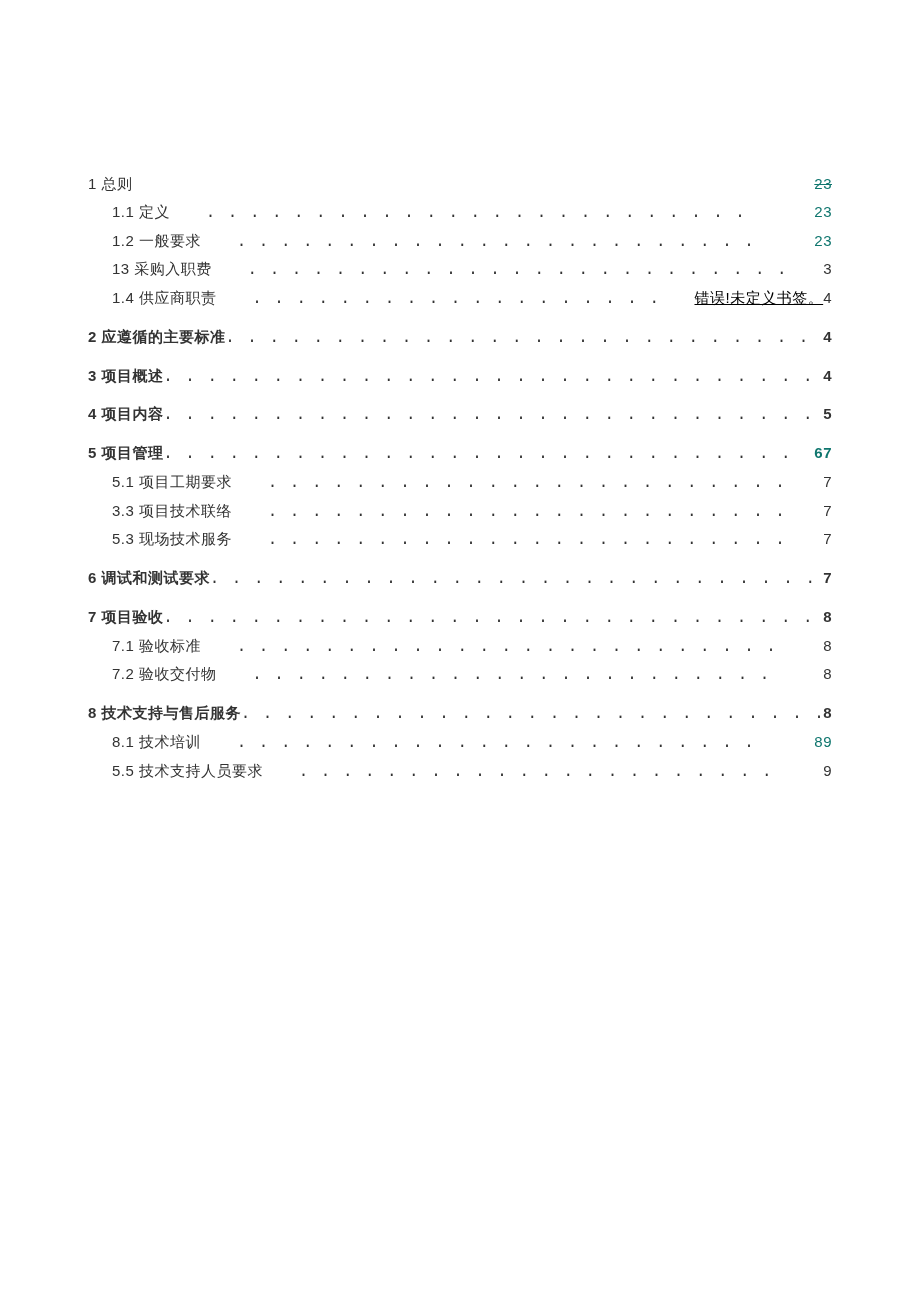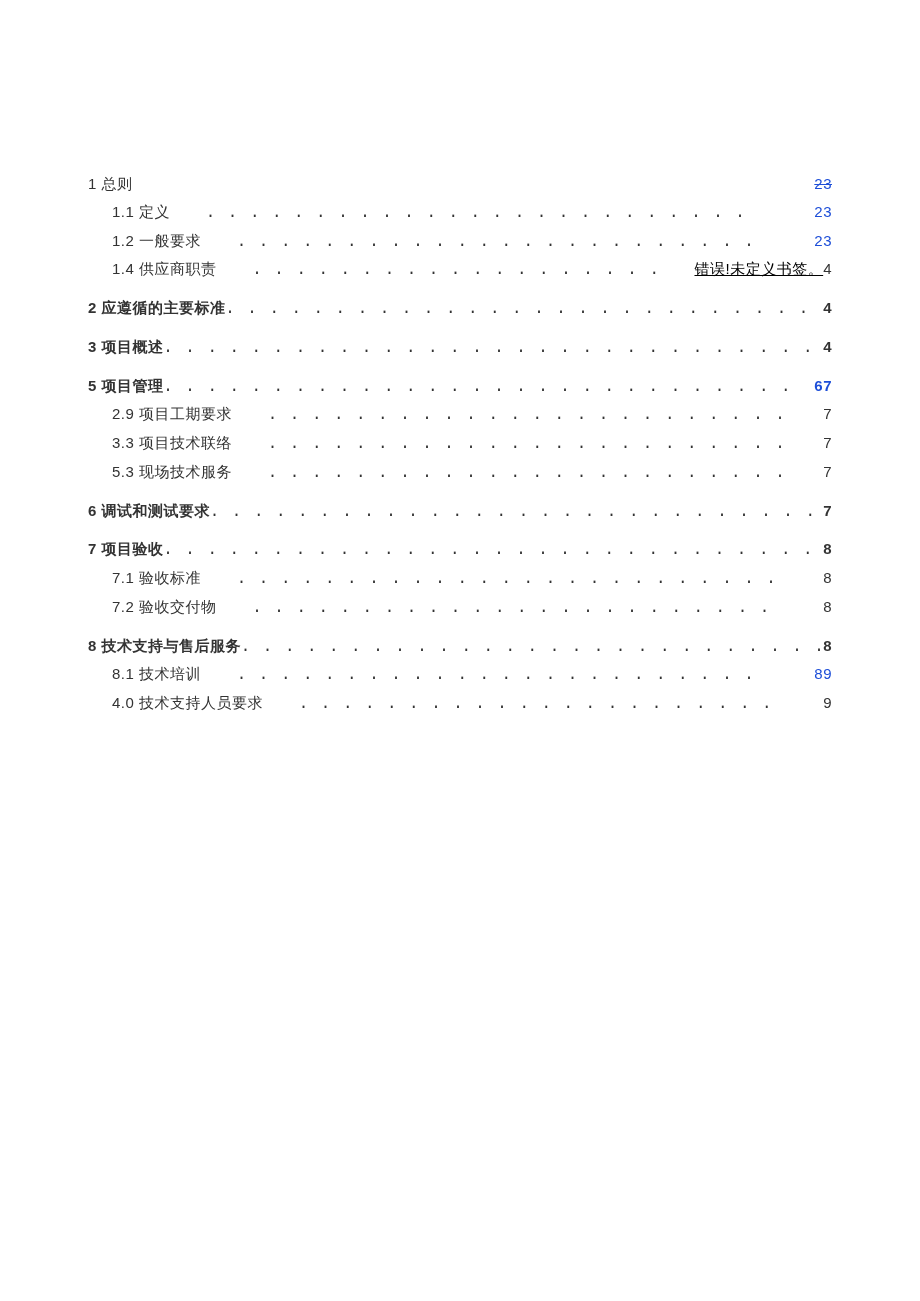--- a/index.html
+++ b/index.html
@@ -8,21 +8,21 @@
   .toc-row { display: flex; align-items: baseline; white-space: nowrap; line-height: 1.85; letter-spacing: 0.5px; }
   .toc-row.level1 { margin-top: 10px; }
   .toc-row.level1.first { margin-top: 0; }
   .toc-row.level2 { padding-left: 24px; gap: 36px; }
   .label { flex: 0 0 auto; }
   .leader { flex: 1 1 auto; overflow: hidden; font-family: monospace; letter-spacing: 2px; color: #333; }
   .leader::before { content: " . . . . . . . . . . . . . . . . . . . . . . . . . . . . . . . . . . . . . . . . . . . . . . . . . . . . . . . . . . . . . . . . . . . . . . . . . . . . . . . . . . . . . . . . . . . . . . . . . . . . . . . . . . . . . . . . . . . . . . . . . . . . . . . . . . . . . . . . . . . . . . . . . . . . . . . . . . . . . . . . . . . . . . . . . . . . . . . . . . . . . . . . . . . . . . . . . . . . . . . . . . . . . . . . . . . . . . . . . . . . . . . . . ."; }
   .leader.blank::before { content: ""; }
   .pagenum { flex: 0 0 auto; padding-left: 2px; }
   .bold { font-weight: bold; }
-  .blue { color: #1d4ed8; margin-left: 16px; }
+  .blue { color: #0f766e; margin-left: 16px; }
   .strike { text-decoration: line-through; }
   .link { color: #000000; text-decoration: underline; }
 </style>
 </head>
 <body>
 
 <div class="page">
 
   <div class="toc-row level1 first">
     <span class="label">1 总则</span>
@@ -35,20 +35,25 @@
     <span class="leader"></span>
     <span class="pagenum blue">23</span>
   </div>
 
   <div class="toc-row level2">
     <span class="label">1.2   一般要求</span>
     <span class="leader"></span>
     <span class="pagenum blue">23</span>
   </div>
 
+  <div class="toc-row level2">
+    <span class="label">13 采购入职费</span>
+    <span class="leader"></span>
+    <span class="pagenum">3</span>
+  </div>
 
   <div class="toc-row level2">
     <span class="label">1.4   供应商职责</span>
     <span class="leader"></span>
     <span class="pagenum">
       <span class="link">错误!未定义书签。</span><span>4</span>
     </span>
   </div>
 
   <div class="toc-row level1">
@@ -58,29 +63,34 @@
   </div>
 
   <div class="toc-row level1">
     <span class="label bold">3 项目概述</span>
     <span class="leader"></span>
     <span class="pagenum bold">4</span>
   </div>
 
 
 
+  <div class="toc-row level1">
+    <span class="label bold">4 项目内容</span>
+    <span class="leader"></span>
+    <span class="pagenum bold">5</span>
+  </div>
 
   <div class="toc-row level1">
     <span class="label bold">5 项目管理</span>
     <span class="leader"></span>
     <span class="pagenum blue bold">67</span>
   </div>
 
   <div class="toc-row level2">
-    <span class="label">2.9 项目工期要求</span>
+    <span class="label">5.1 项目工期要求</span>
     <span class="leader"></span>
     <span class="pagenum">7</span>
   </div>
 
   <div class="toc-row level2">
     <span class="label">3.3    项目技术联络</span>
     <span class="leader"></span>
     <span class="pagenum">7</span>
   </div>
 
@@ -120,18 +130,18 @@
     <span class="pagenum bold">8</span>
   </div>
 
   <div class="toc-row level2">
     <span class="label">8.1 技术培训</span>
     <span class="leader"></span>
     <span class="pagenum blue">89</span>
   </div>
 
   <div class="toc-row level2">
-    <span class="label">4.0 技术支持人员要求</span>
+    <span class="label">5.5 技术支持人员要求</span>
     <span class="leader"></span>
     <span class="pagenum">9</span>
   </div>
 
 </div>
 
 </body></html>

